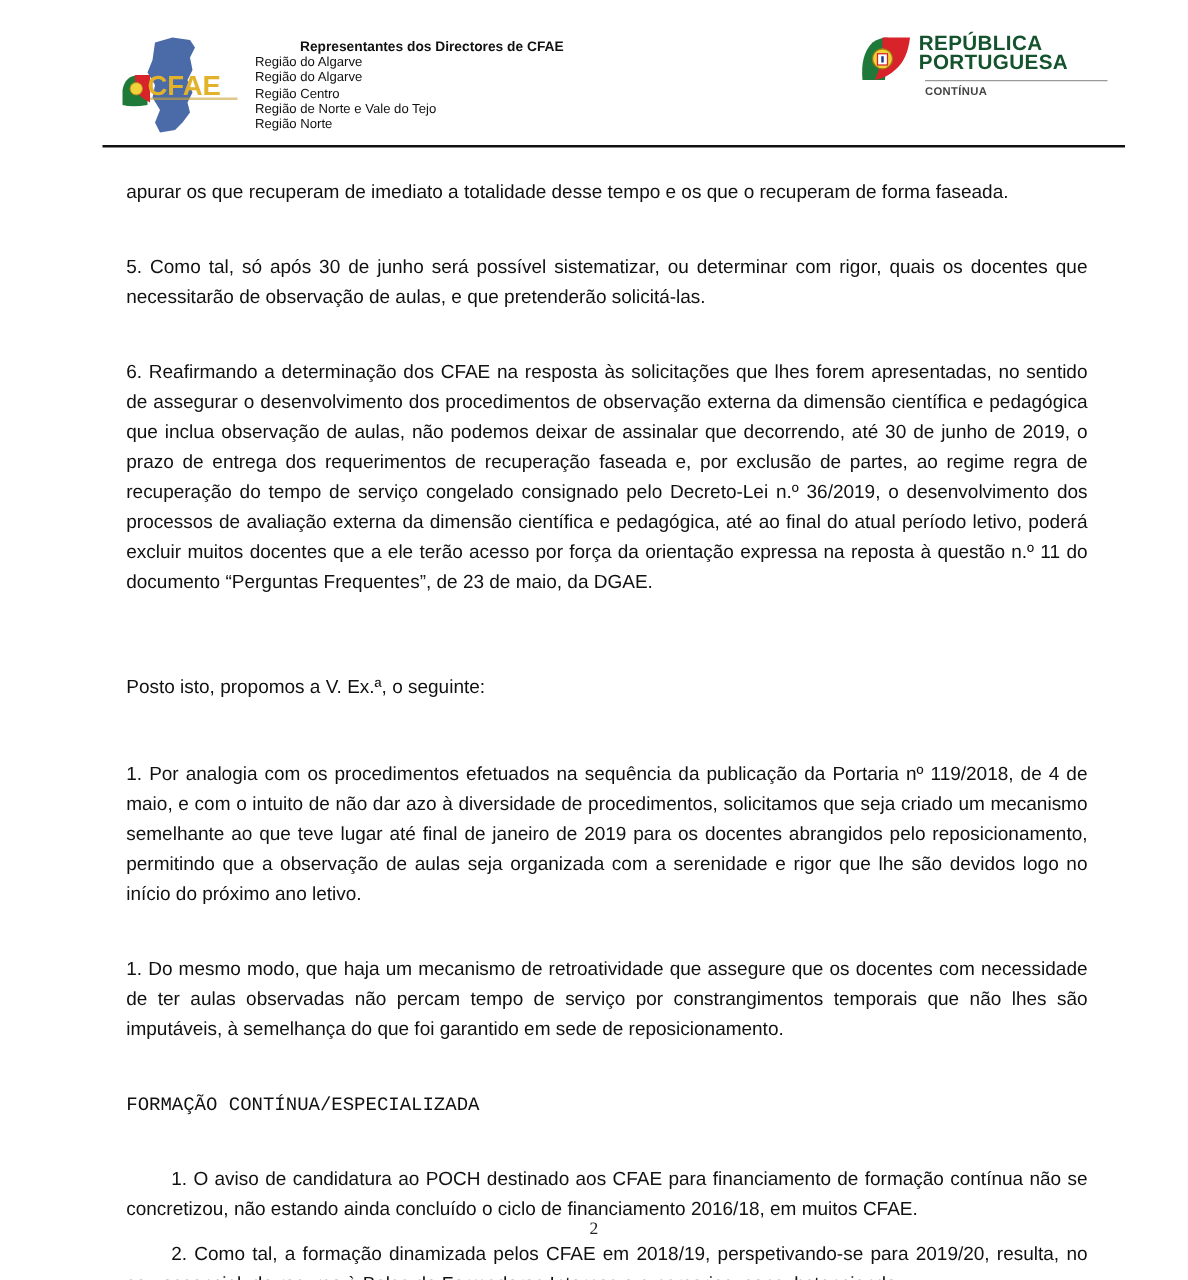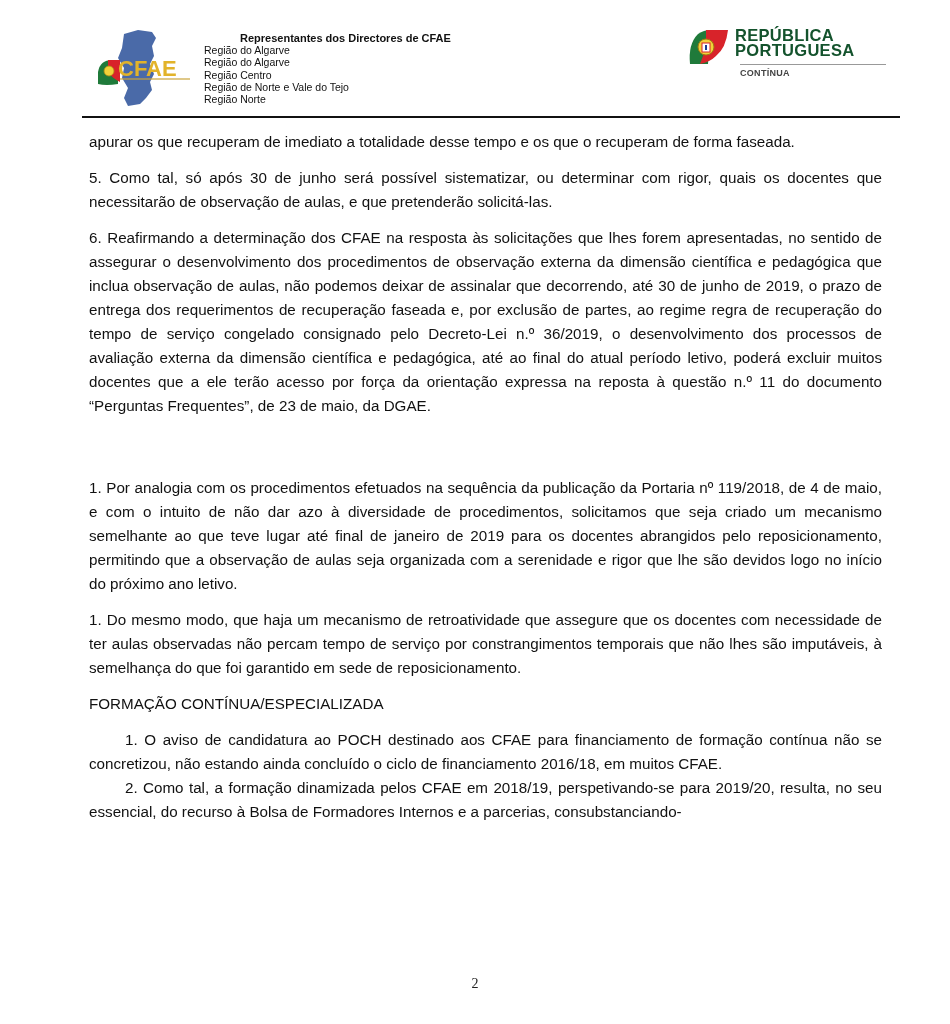--- a/index.html
+++ b/index.html
@@ -15,25 +15,25 @@
   .rp-logo { position: absolute; left: 686px; top: 28px; width: 44px; height: 38px; }
   .rp-text { position: absolute; left: 735px; top: 28px; font-family: Liberation Sans, sans-serif; font-weight: bold;
              color: #14532d; font-size: 16.5px; line-height: 15px; letter-spacing: 0.3px; }
   .rp-rule { position: absolute; left: 740px; top: 64px; width: 146px; height: 1px; background: #999; }
   .rp-sub { position: absolute; left: 740px; top: 68px; font-size: 9px; font-weight: bold; color: #444; letter-spacing: 0.3px; }
   .header-rule { position: absolute; left: 82px; top: 116px; width: 818px; height: 2px; background: #111; }
 
   
   .content { position: absolute; left: 89px; top: 130px; width: 793px; font-size: 15.2px; line-height: 24px;
              text-align: justify; color: #111; font-family: "Liberation Sans Narrow", "Liberation Sans", sans-serif; }
-  .content p { margin: 0; }
+  .content p { margin: 12px; }
   .gap-s { height: 12px; }
   .gap-l { height: 36px; }
   .indent { text-indent: 36px; }
-  .section-title { margin: 0; }
+  .section-title { margin: 0; font-family: Liberation Mono, monospace; }
 
   .page-number { position: absolute; left: 0; top: 976px; width: 950px; text-align: center;
                  font-family: "Liberation Serif", serif; font-size: 14px; color: #222; }
 </style>
 </head>
 <body>
 
 <div class="page">
 
   <div class="header">
@@ -72,20 +72,21 @@
     <div class="header-rule"></div>
   </div>
 
   <div class="content">
     <p>apurar os que recuperam de imediato a totalidade desse tempo e os que o recuperam de forma faseada.</p>
     <div class="gap-s"></div>
     <p>5. Como tal, só após 30 de junho será possível sistematizar, ou determinar com rigor, quais os docentes que necessitarão de observação de aulas, e que pretenderão solicitá-las.</p>
     <div class="gap-s"></div>
     <p>6. Reafirmando a determinação dos CFAE na resposta às solicitações que lhes forem apresentadas, no sentido de assegurar o desenvolvimento dos procedimentos de observação externa da dimensão científica e pedagógica que inclua observação de aulas, não podemos deixar de assinalar que decorrendo, até 30 de junho de 2019, o prazo de entrega dos requerimentos de recuperação faseada e, por exclusão de partes, ao regime regra de recuperação do tempo de serviço congelado consignado pelo Decreto-Lei n.º 36/2019, o desenvolvimento dos processos de avaliação externa da dimensão científica e pedagógica, até ao final do atual período letivo, poderá excluir muitos docentes que a ele terão acesso por força da orientação expressa na reposta à questão n.º 11 do documento “Perguntas Frequentes”, de 23 de maio, da DGAE.</p>
     <div class="gap-l"></div>
+    <p>Posto isto, propomos a V. Ex.ª, o seguinte:</p>
     <div class="gap-l" style="height:22px"></div>
     <p>1. Por analogia com os procedimentos efetuados na sequência da publicação da Portaria nº 119/2018, de 4 de maio, e com o intuito de não dar azo à diversidade de procedimentos, solicitamos que seja criado um mecanismo semelhante ao que teve lugar até final de janeiro de 2019 para os docentes abrangidos pelo reposicionamento, permitindo que a observação de aulas seja organizada com a serenidade e rigor que lhe são devidos logo no início do próximo ano letivo.</p>
     <div class="gap-s"></div>
     <p>1. Do mesmo modo, que haja um mecanismo de retroatividade que assegure que os docentes com necessidade de ter aulas observadas não percam tempo de serviço por constrangimentos temporais que não lhes são imputáveis, à semelhança do que foi garantido em sede de reposicionamento.</p>
     <div class="gap-s"></div>
     <p class="section-title">FORMAÇÃO CONTÍNUA/ESPECIALIZADA</p>
     <div class="gap-s"></div>
     <p class="indent">1. O aviso de candidatura ao POCH destinado aos CFAE para financiamento de formação contínua não se concretizou, não estando ainda concluído o ciclo de financiamento 2016/18, em muitos CFAE.</p>
     <p class="indent">2. Como tal, a formação dinamizada pelos CFAE em 2018/19, perspetivando-se para 2019/20, resulta, no seu essencial, do recurso à Bolsa de Formadores Internos e a parcerias, consubstanciando-</p>
   </div>

